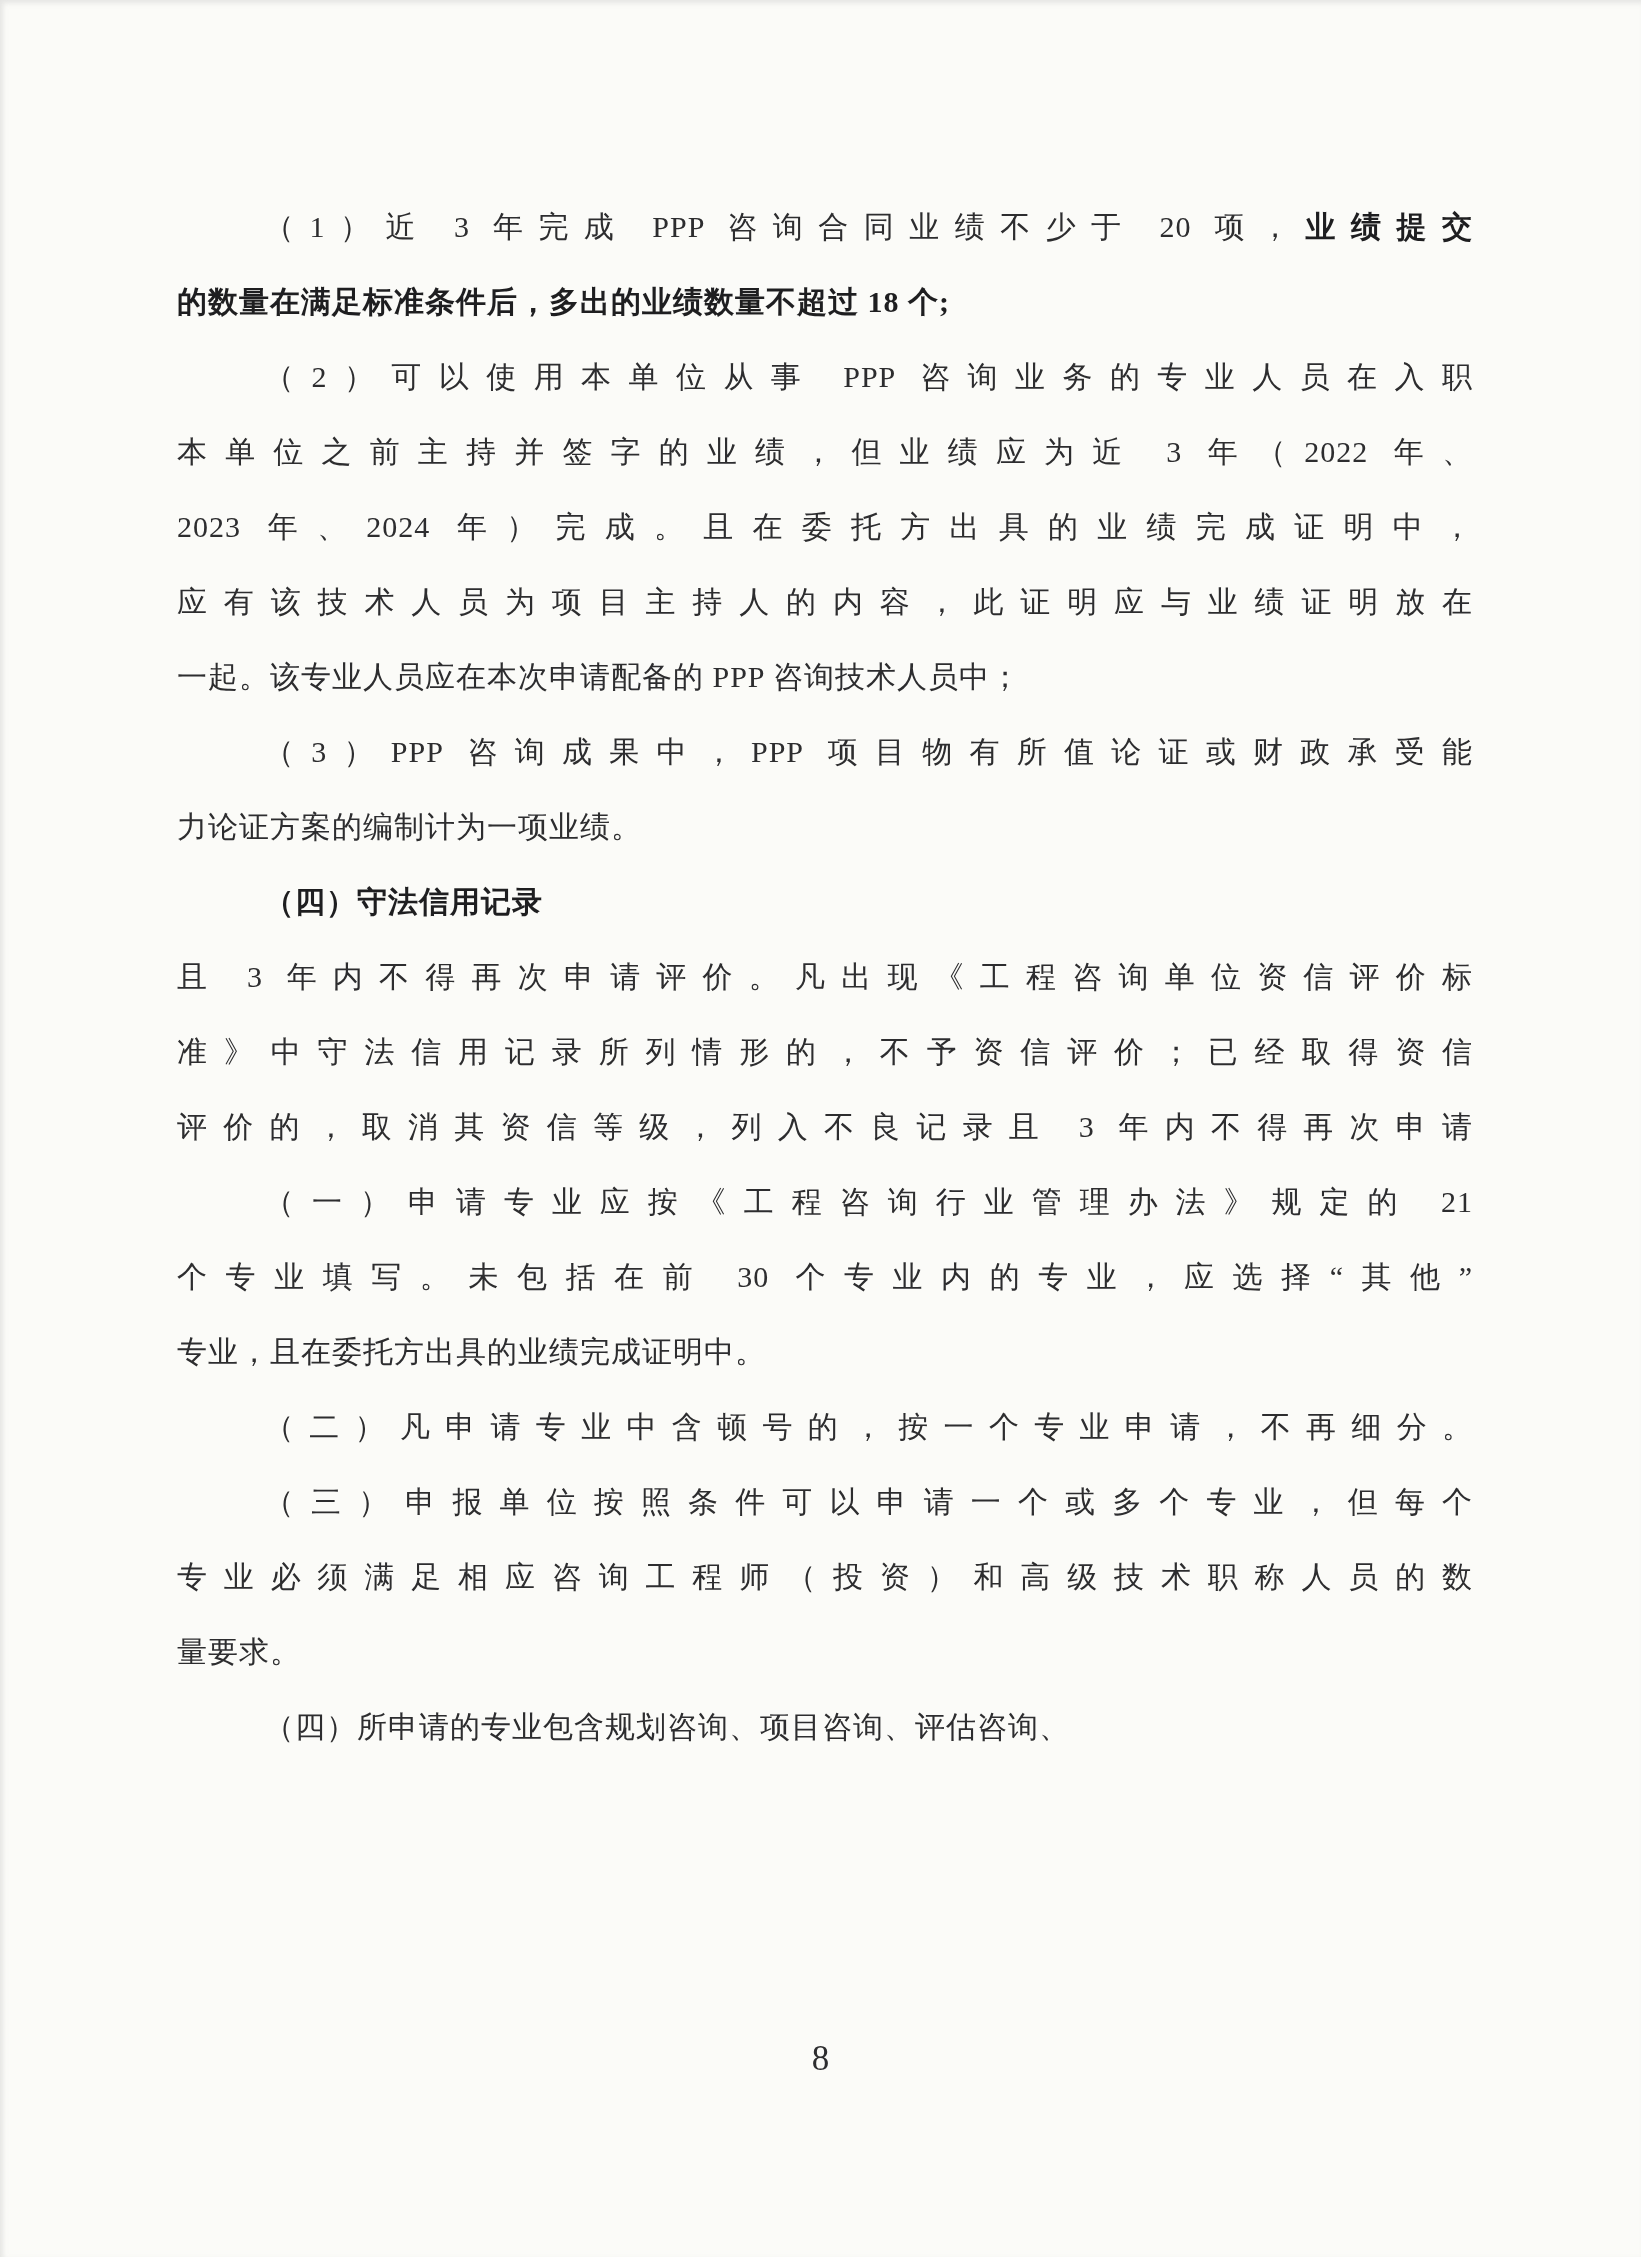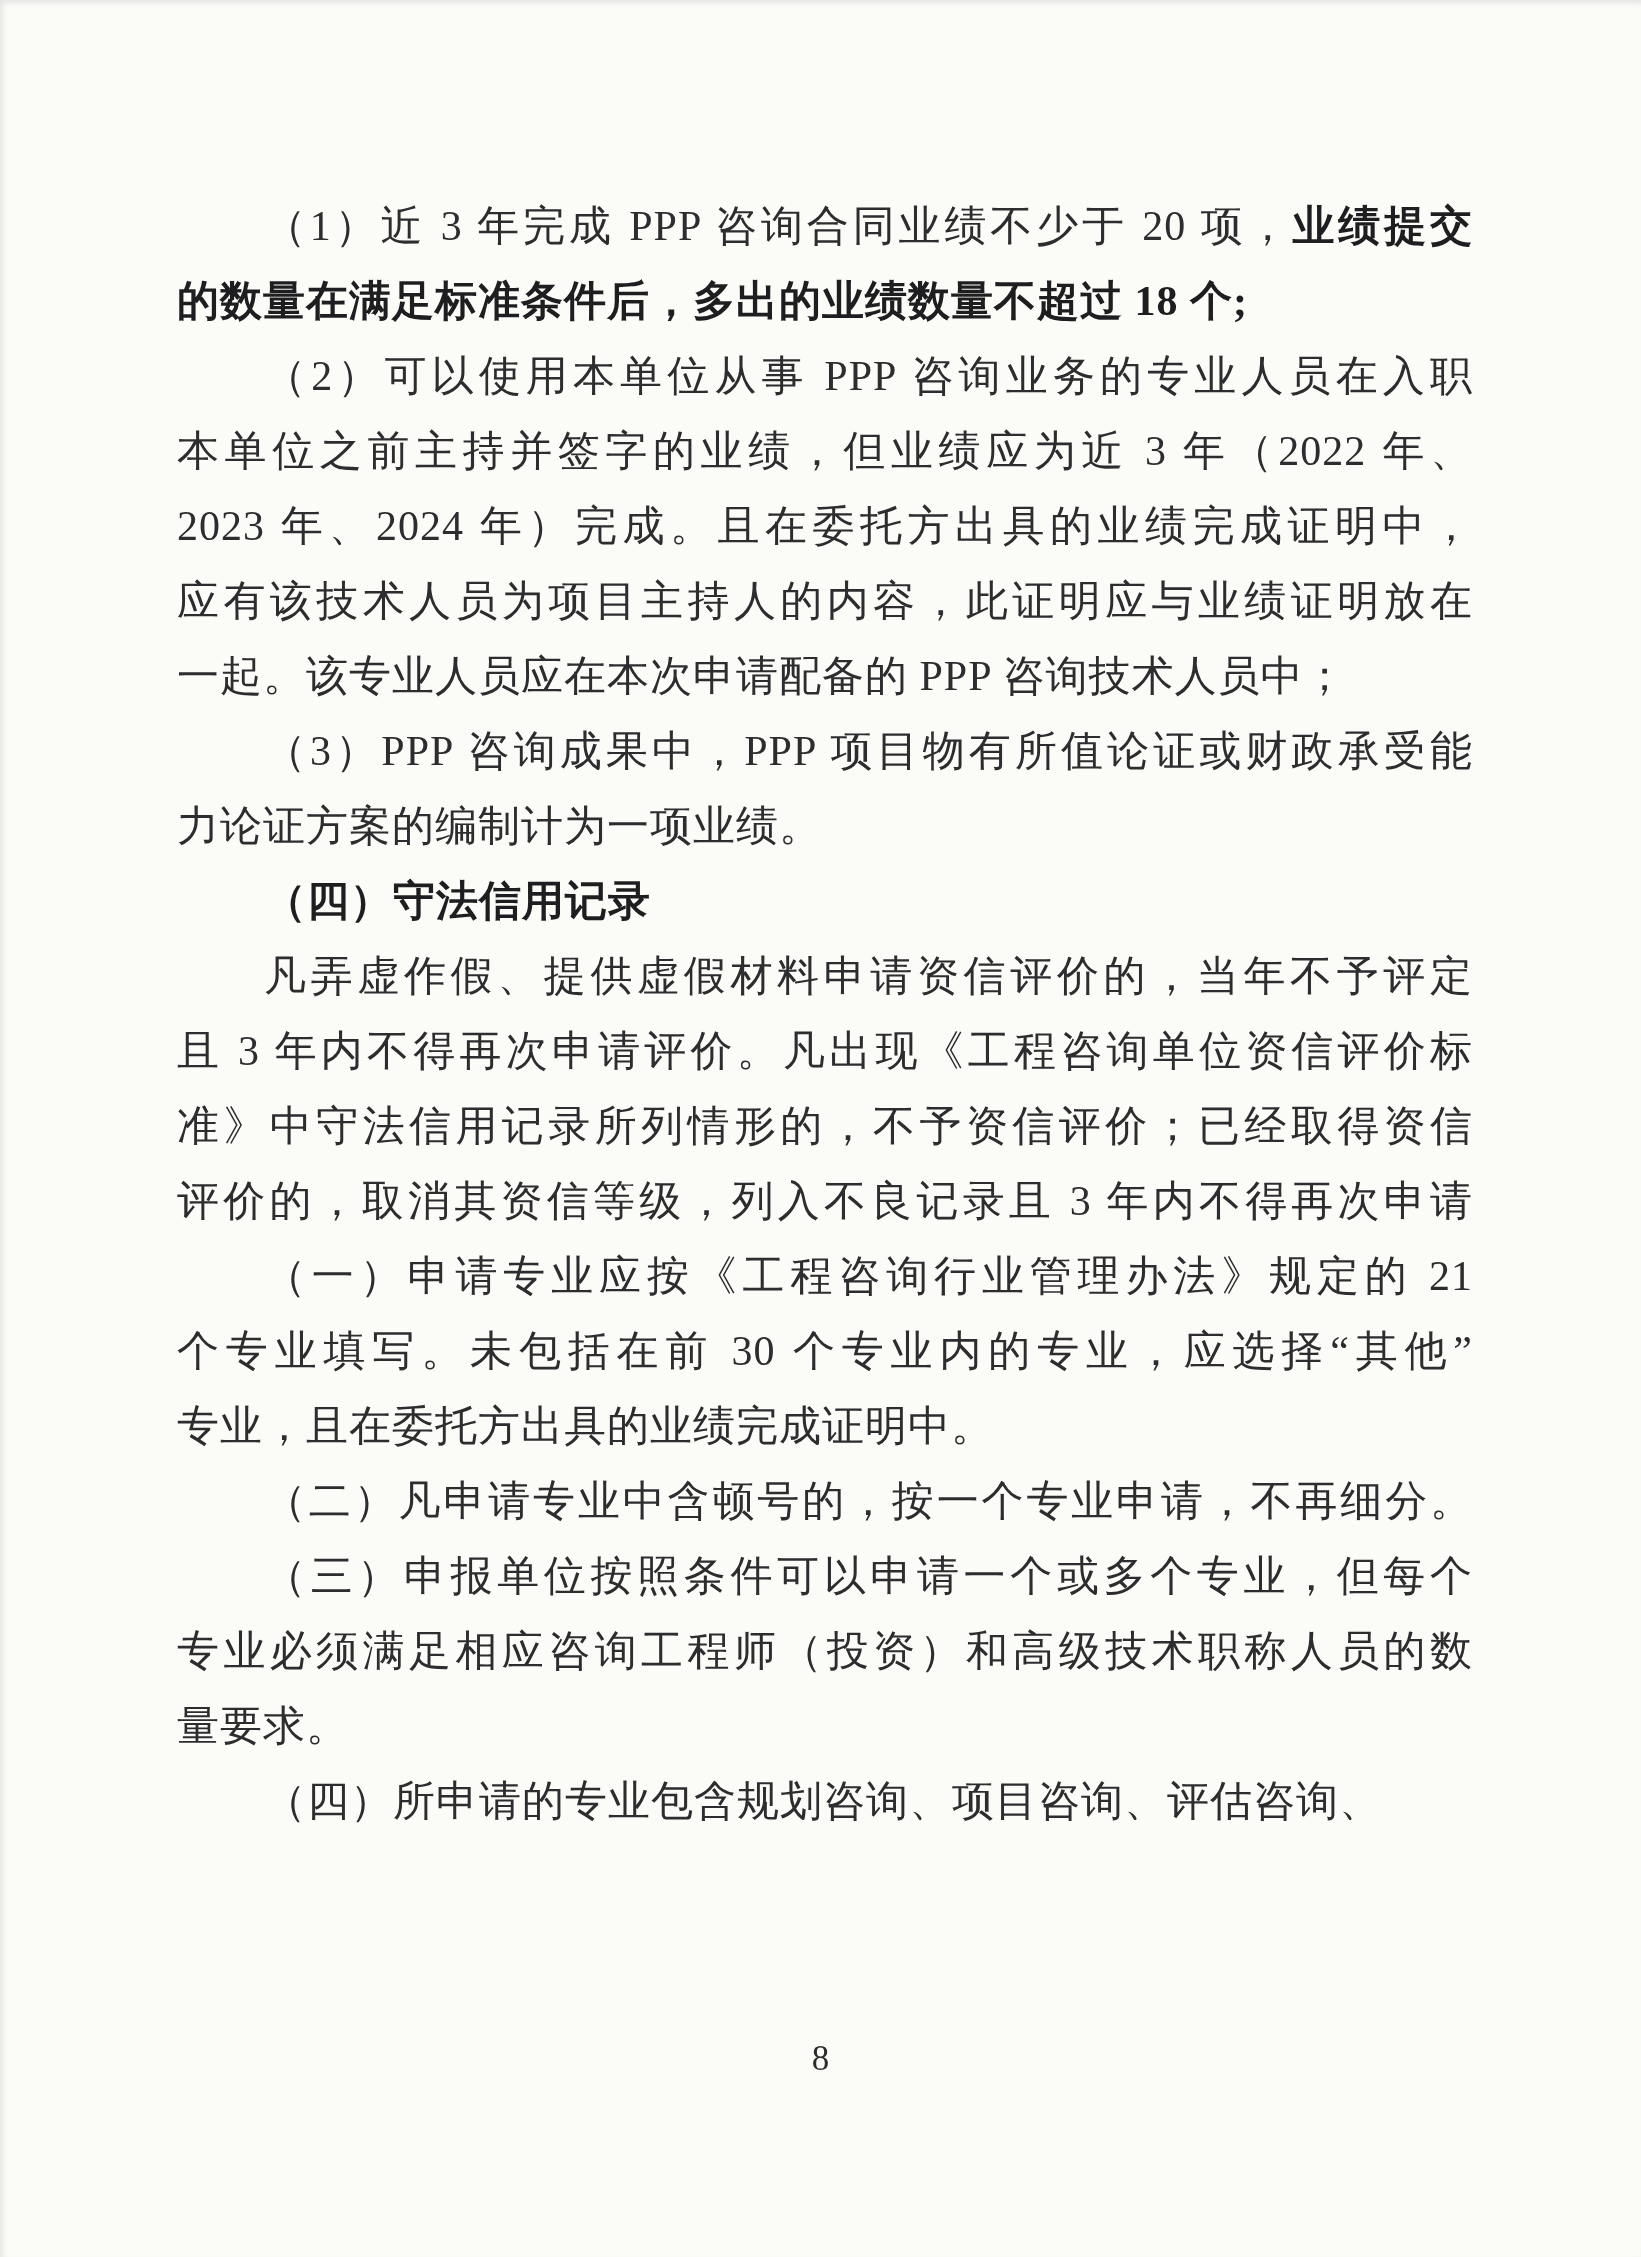--- a/index.html
+++ b/index.html
@@ -18,21 +18,21 @@
     color: #2d2d2f;
     overflow: hidden;
   }
   .doc {
     position: absolute;
     left: 177px;
     top: 189px;
     width: 1296px;
   }
   .line {
-    font-size: 42px;
+    font-size: 30px;
     line-height: 75px;
     height: 75px;
     letter-spacing: 1px;
     text-align: left;
     white-space: normal;
     overflow: hidden;
   }
   .line.indent {
     padding-left: 87px;
   }
@@ -66,21 +66,20 @@
       <div class="line indent justify"><span>（1）近 3 年完成 PPP 咨询合同业绩不少于 20 项，</span><span class="bold">业绩提交</span></div>
       <div class="line"><span class="bold">的数量在满足标准条件后，多出的业绩数量不超过 18 个;</span></div>
       <div class="line indent justify"><span>（2）可以使用本单位从事 PPP 咨询业务的专业人员在入职</span></div>
       <div class="line justify"><span>本单位之前主持并签字的业绩，但业绩应为近 3 年（2022 年、</span></div>
       <div class="line justify"><span>2023 年、2024 年）完成。且在委托方出具的业绩完成证明中，</span></div>
       <div class="line justify"><span>应有该技术人员为项目主持人的内容，此证明应与业绩证明放在</span></div>
       <div class="line"><span>一起。该专业人员应在本次申请配备的 PPP 咨询技术人员中；</span></div>
       <div class="line indent justify"><span>（3）PPP 咨询成果中，PPP 项目物有所值论证或财政承受能</span></div>
       <div class="line"><span>力论证方案的编制计为一项业绩。</span></div>
       <div class="line indent heading"><span class="bold">（四）守法信用记录</span></div>
-      <div class="line indent justify"><span>凡弄虚作假、提供虚假材料申请资信评价的，当年不予评定</span></div>
       <div class="line justify"><span>且 3 年内不得再次申请评价。凡出现《工程咨询单位资信评价标</span></div>
       <div class="line justify"><span>准》中守法信用记录所列情形的，不予资信评价；已经取得资信</span></div>
       <div class="line justify"><span>评价的，取消其资信等级，列入不良记录且 3 年内不得再次申请</span></div>
       <div class="line indent justify"><span>（一）申请专业应按《工程咨询行业管理办法》规定的 21</span></div>
       <div class="line justify"><span>个专业填写。未包括在前 30 个专业内的专业，应选择“其他”</span></div>
       <div class="line"><span>专业，且在委托方出具的业绩完成证明中。</span></div>
       <div class="line indent justify"><span>（二）凡申请专业中含顿号的，按一个专业申请，不再细分。</span></div>
       <div class="line indent justify"><span>（三）申报单位按照条件可以申请一个或多个专业，但每个</span></div>
       <div class="line justify"><span>专业必须满足相应咨询工程师（投资）和高级技术职称人员的数</span></div>
       <div class="line"><span>量要求。</span></div>

